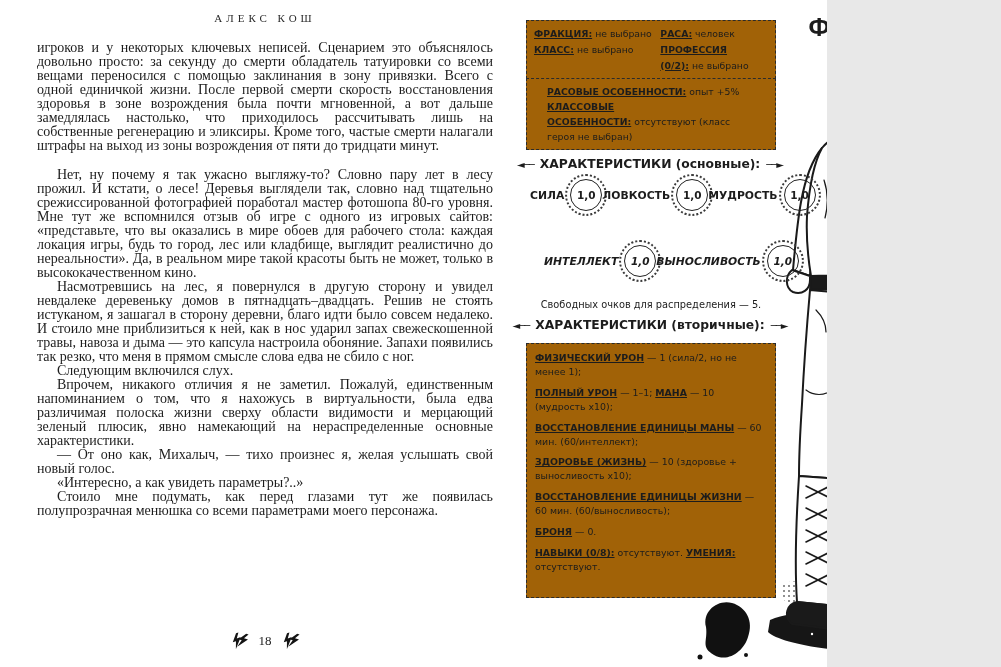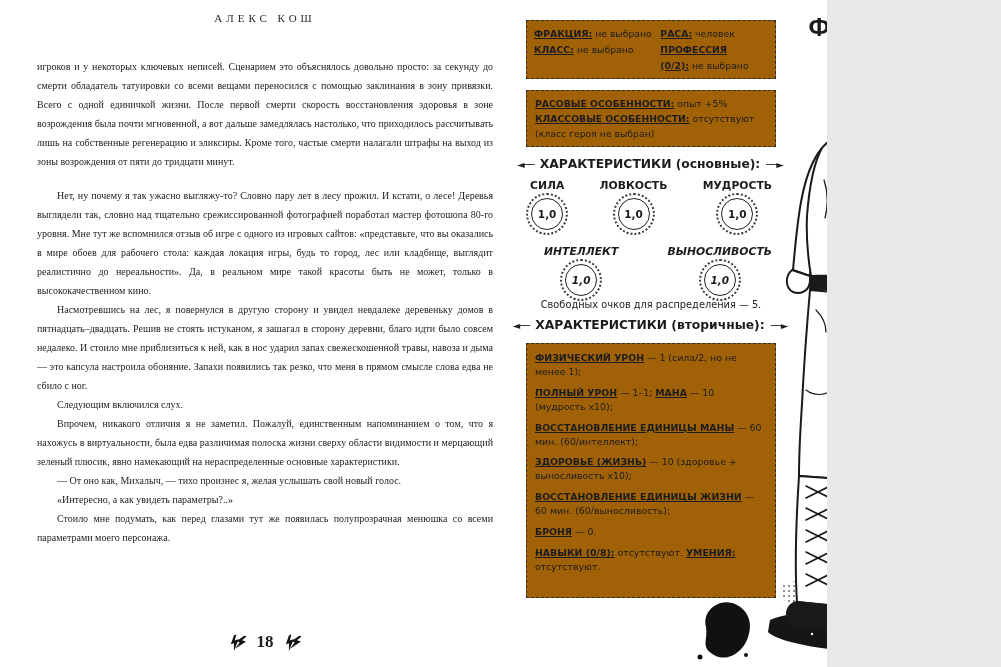--- a/index.html
+++ b/index.html
@@ -2,59 +2,59 @@
 <html lang="ru"><head>
 <meta charset="utf-8">
 <style>
   html,body{margin:0;padding:0;background:#e8e8e8;}
   .spread{position:relative;width:827px;height:667px;background:#ffffff;overflow:hidden;
           font-family:"Liberation Serif",serif;color:#1c1c1c;}
   
   .page-left{position:absolute;left:0;top:0;width:500px;height:667px;}
   .running-head{position:absolute;left:37px;top:12px;width:456px;text-align:center;
                 font-size:11px;letter-spacing:4px;color:#2a2a2a;}
-  .body-text{position:absolute;left:37px;top:57px;width:456px;font-size:10px;
-             line-height:19px;text-align:justify;}
+  .body-text{position:absolute;left:37px;top:41px;width:456px;font-size:14px;
+             line-height:14px;text-align:justify;}
   .body-text p{margin:0;text-indent:20px;}
   .body-text p.noind{text-indent:0;}
   .body-text p.gap{margin-top:15px;}
   .page-footer{position:absolute;left:37px;top:632px;width:456px;display:flex;
                align-items:center;justify-content:center;gap:9px;}
-  .page-num{font-weight:bold;font-size:17px;}
+  .page-num{font-weight:normal;font-size:13px;}
   .bolt{display:block;}
   
   .page-right{position:absolute;left:500px;top:0;width:501px;height:667px;
               font-family:"DejaVu Sans",sans-serif;}
   .box{position:absolute;border:1.5px dashed #2b2b2b;background:#a16207;box-sizing:border-box;}
   .u{text-decoration:underline;font-weight:700;}
   .val{font-weight:400;}
   #info-box{left:26px;top:20px;width:250px;padding:5px 7px;font-size:9.3px;line-height:1.7;}
   .ib-row{display:flex;}
   .ib-cell-l{width:54%;}
   .ib-cell-r{width:46%;}
   .lbl-gap{margin-left:3px;}
-  #features-box{left:26px;top:90px;width:250px;padding:5px 8px;font-size:9.3px;line-height:1.62;}
+  #features-box{left:26px;top:78px;width:250px;padding:5px 20px;font-size:9.3px;line-height:1.62;}
   #char-name{position:absolute;left:292px;top:13px;width:112px;text-align:center;
              font-family:Liberation Sans, sans-serif;font-weight:bold;font-size:25px;}
   #tent{position:absolute;left:406px;top:6px;}
   #level-label{position:absolute;left:382px;top:66px;width:100px;text-align:center;
                font-weight:700;font-size:13px;letter-spacing:0.5px;}
   #exp-line{position:absolute;left:382px;top:84px;width:100px;text-align:center;
             font-weight:600;font-size:9.5px;}
   #exp-note{position:absolute;left:376px;top:96px;width:112px;text-align:center;
             font-size:15px;line-height:11px;}
   .sec-header{position:absolute;left:8px;width:284px;display:flex;align-items:center;
               justify-content:center;gap:6px;font-weight:700;font-size:12.3px;}
   #primary-header{top:157px;}
   #secondary-header{top:318px;}
   .arrow{font-size:10px;letter-spacing:-1px;color:#1d1d1d;font-weight:400;}
   .stats-row{position:absolute;display:flex;justify-content:space-between;}
   #stats-row-1{left:30px;top:179px;width:242px;}
   #stats-row-2{left:44px;top:245px;width:228px;font-style:italic;}
-  .stat{display:flex;flex-direction:column;align-items:center;gap:6px;}
+  .stat{display:flex;flex-direction:row;align-items:center;gap:6px;}
   .stat-label{font-weight:700;font-size:10.8px;}
   .stat-circle{width:30px;height:30px;border:1.6px solid #222;border-radius:50%;
                outline:2px dotted #3a3a3a;outline-offset:3px;display:flex;align-items:center;
                justify-content:center;font-weight:700;font-size:10.5px;}
   #free-points{position:absolute;left:26px;top:299px;width:250px;text-align:center;font-size:9.8px;}
   #secondary-box{left:26px;top:343px;width:250px;padding:7px 8px;font-size:9.4px;line-height:1.48;}
   .sec-item{margin-bottom:7px;}
   .sec-item:last-child{margin-bottom:16px;}
   #figure{position:absolute;left:252px;top:24px;}
   #ink-blob{position:absolute;left:192px;top:597px;}

